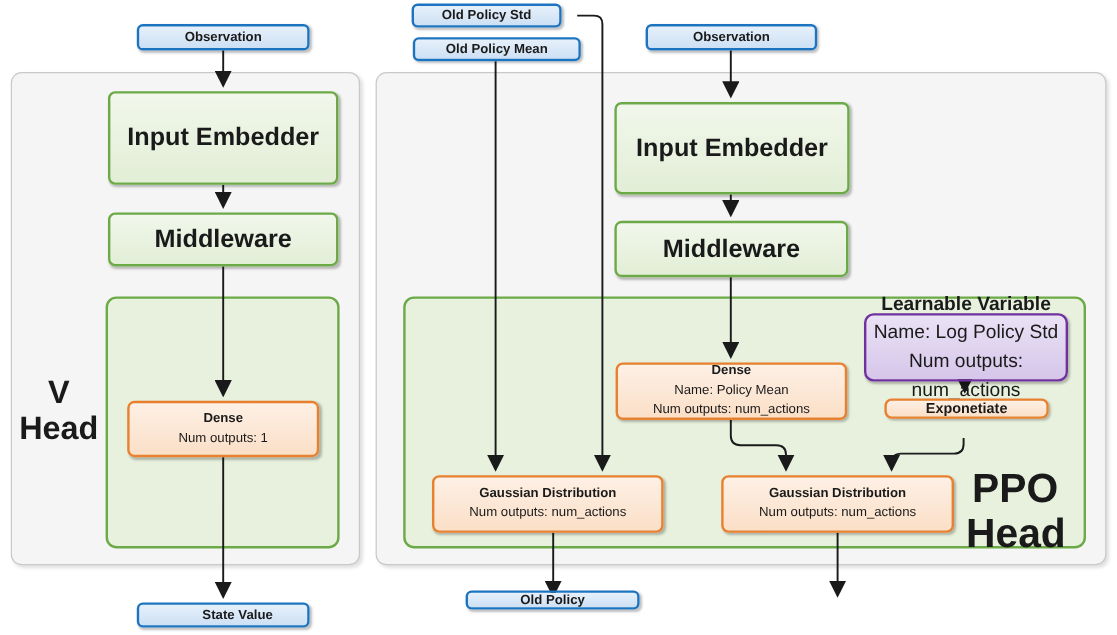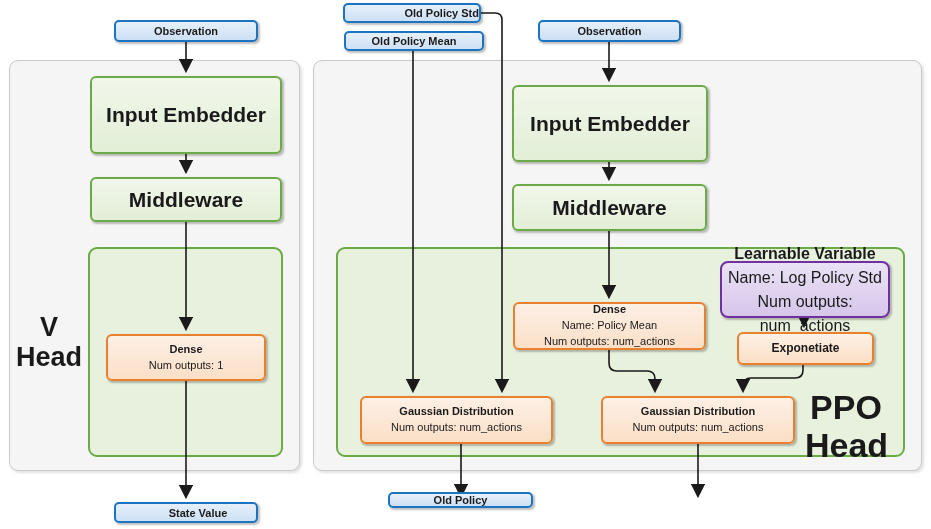--- a/index.html
+++ b/index.html
@@ -94,21 +94,21 @@
     <path class="c" marker-end="url(#arrow)" d="M609,231 L609,297"></path>
     <path class="c" marker-end="url(#arrow)" d="M413,51 L413,391"></path>
     <path class="c" marker-end="url(#arrow)" d="M481,13 L495,13 Q502,13 502,20 L502,391"></path>
     <path class="c" marker-end="url(#arrow)" d="M609,350 L609,363 Q609,371 617,371 L647,371 Q655,371 655,379 L655,391"></path>
     <path class="c" marker-end="url(#arrow)" d="M804,318 L804,326"></path>
     <path class="c" marker-end="url(#arrow)" d="M803,365 L803,370 Q803,378 795,378 L751,378 Q743,378 743,386 L743,391"></path>
     <path class="c" marker-end="url(#arrow)" d="M461,444 L461,496"></path>
     <path class="c" marker-end="url(#arrow)" d="M698,444 L698,496"></path>
   </svg>
 
-  <div class="abs box box-blue" style="left:343px; top:3px; width:138px; height:20px;align-items:flex-end;">
+  <div class="abs box box-blue" style="left:343px; top:3px; width:125px; height:20px;">
     <span>Old Policy Std</span>
   </div>
   <div class="abs box box-blue" style="left:344px; top:31px; width:140px; height:20px;">
     <span>Old Policy Mean</span>
   </div>
   <div class="abs box box-blue" style="left:114px; top:20px; width:144px; height:22px;">
     <span>Observation</span>
   </div>
   <div class="abs box box-blue" style="left:538px; top:20px; width:143px; height:22px;">
     <span>Observation</span>
@@ -141,21 +141,21 @@
   <div class="abs box box-orange" style="left:513px; top:302px; width:193px; height:48px;">
     <span class="t">Dense</span>
     <span>Name: Policy Mean</span>
     <span>Num outputs: num_actions</span>
   </div>
   <div class="abs box box-purple" style="left:720px; top:261px; width:170px; height:57px;">
     <span class="t">Learnable Variable</span>
     <span>Name: Log Policy Std</span>
     <span>Num outputs: num_actions</span>
   </div>
-  <div class="abs box box-orange" style="left:737px; top:332px; width:137px; height:33px; font-size:12px;">
+  <div class="abs box box-orange" style="left:737px; top:332px; width:137px; height:17px; font-size:12px;">
     <span class="t">Exponetiate</span>
   </div>
   <div class="abs box box-orange" style="left:360px; top:396px; width:193px; height:48px;">
     <span class="t">Gaussian Distribution</span>
     <span>Num outputs: num_actions</span>
   </div>
   <div class="abs box box-orange" style="left:601px; top:396px; width:194px; height:48px;">
     <span class="t">Gaussian Distribution</span>
     <span>Num outputs: num_actions</span>
   </div>

